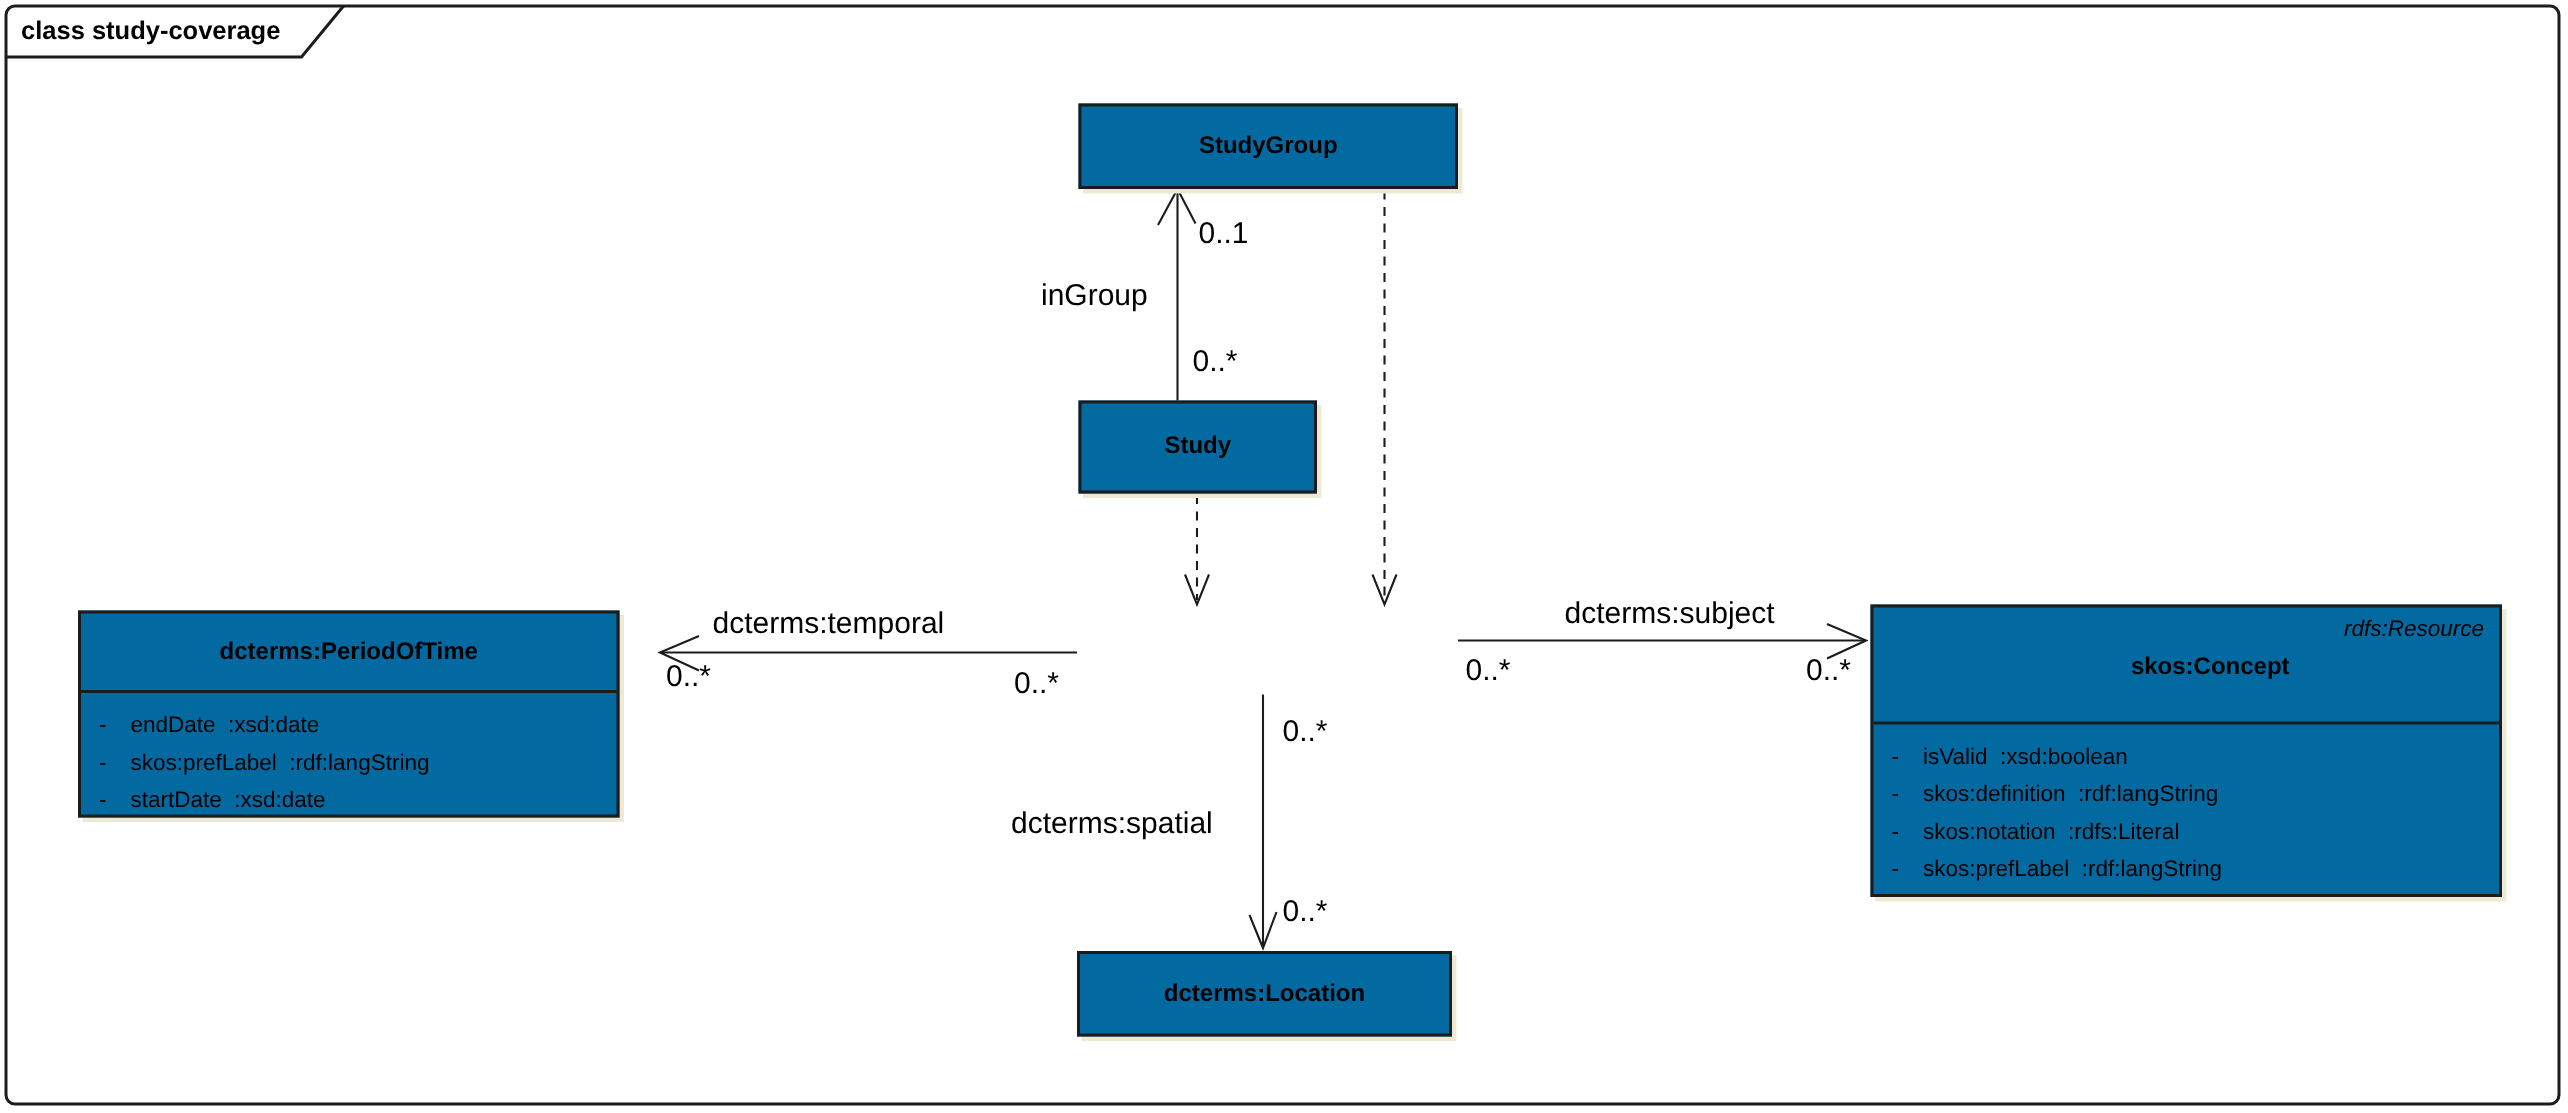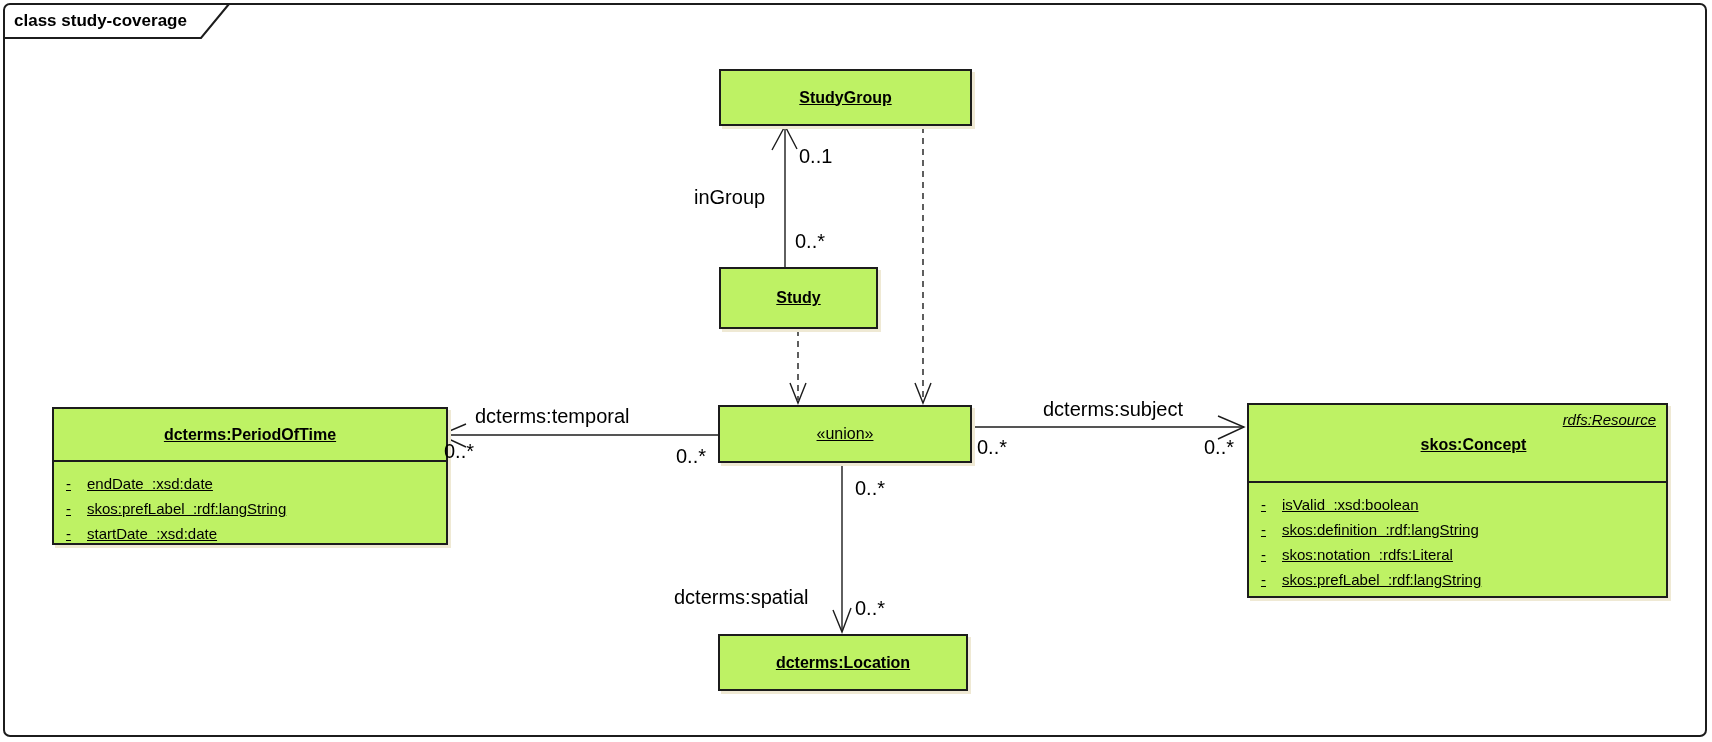--- a/index.html
+++ b/index.html
@@ -11,22 +11,22 @@
   .frame{
     position:absolute;left:3px;top:3px;width:1704px;height:734px;
     border:2px solid #1c1c1c;border-radius:7px;box-sizing:border-box;
   }
   .edge-layer{position:absolute;left:0;top:0;width:1712px;height:742px;}
   .title-tab-text{
     position:absolute;left:14px;top:11px;font-size:17px;font-weight:bold;
     letter-spacing:0px;white-space:pre;
   }
   .uml-box{
-    position:absolute;background:#bef264;border:2px solid #1c1c1c;
-    box-sizing:border-box;box-shadow:3px 3px 0 0 #efe9d4;text-decoration:underline;
+    position:absolute;background:#0369a1;border:2px solid #1c1c1c;
+    box-sizing:border-box;box-shadow:3px 3px 0 0 #efe9d4;
   }
   .uml-box .name{
     font-size:16px;font-weight:bold;text-align:center;white-space:pre;
   }
   .center-box{display:flex;align-items:center;justify-content:center;}
   .stereo{font-size:16px;font-weight:normal;}
   .hdr-divider{border-top:2px solid #1c1c1c;}
   .attr-section{padding:9px 0 0 0;}
   .attr-row{display:flex;align-items:baseline;font-size:15px;line-height:25px;white-space:pre;}
   .attr-vis{width:33px;text-align:left;padding-left:12px;box-sizing:border-box;}
@@ -85,25 +85,22 @@
   <div class="title-tab-text">class study-coverage</div>
 
   <div class="uml-box center-box" style="left:719px;top:69px;width:253px;height:57px;">
     <div class="name">StudyGroup</div>
   </div>
 
   <div class="uml-box center-box" style="left:719px;top:267px;width:159px;height:62px;">
     <div class="name">Study</div>
   </div>
 
-  <div class="uml-box center-box" style="left:718px;top:405px;width:254px;height:58px;">
-    <div class="stereo">«union»</div>
-  </div>
 
-  <div class="uml-box" style="left:52px;top:407px;width:396px;height:138px;">
+  <div class="uml-box" style="left:52px;top:407px;width:361px;height:138px;">
     <div class="center-box" style="height:51px;">
       <div class="name">dcterms:PeriodOfTime</div>
     </div>
     <div class="hdr-divider attr-section">
       <div class="attr-row">
         <span class="attr-vis">-</span>
         <span class="attr-text">endDate  :xsd:date</span>
       </div>
       <div class="attr-row">
         <span class="attr-vis">-</span>
@@ -151,16 +148,16 @@
 
   <div class="edge-label" style="left:475px;top:405px;">dcterms:temporal</div>
   <div class="edge-label" style="left:444px;top:440px;">0..*</div>
   <div class="edge-label" style="left:676px;top:445px;">0..*</div>
 
   <div class="edge-label" style="left:1043px;top:398px;">dcterms:subject</div>
   <div class="edge-label" style="left:977px;top:436px;">0..*</div>
   <div class="edge-label" style="left:1204px;top:436px;">0..*</div>
 
   <div class="edge-label" style="left:855px;top:477px;">0..*</div>
-  <div class="edge-label" style="left:674px;top:538px;margin-top:48px;">dcterms:spatial</div>
+  <div class="edge-label" style="left:674px;top:538px;">dcterms:spatial</div>
   <div class="edge-label" style="left:855px;top:597px;">0..*</div>
 
 </div>
 
 </body></html>

